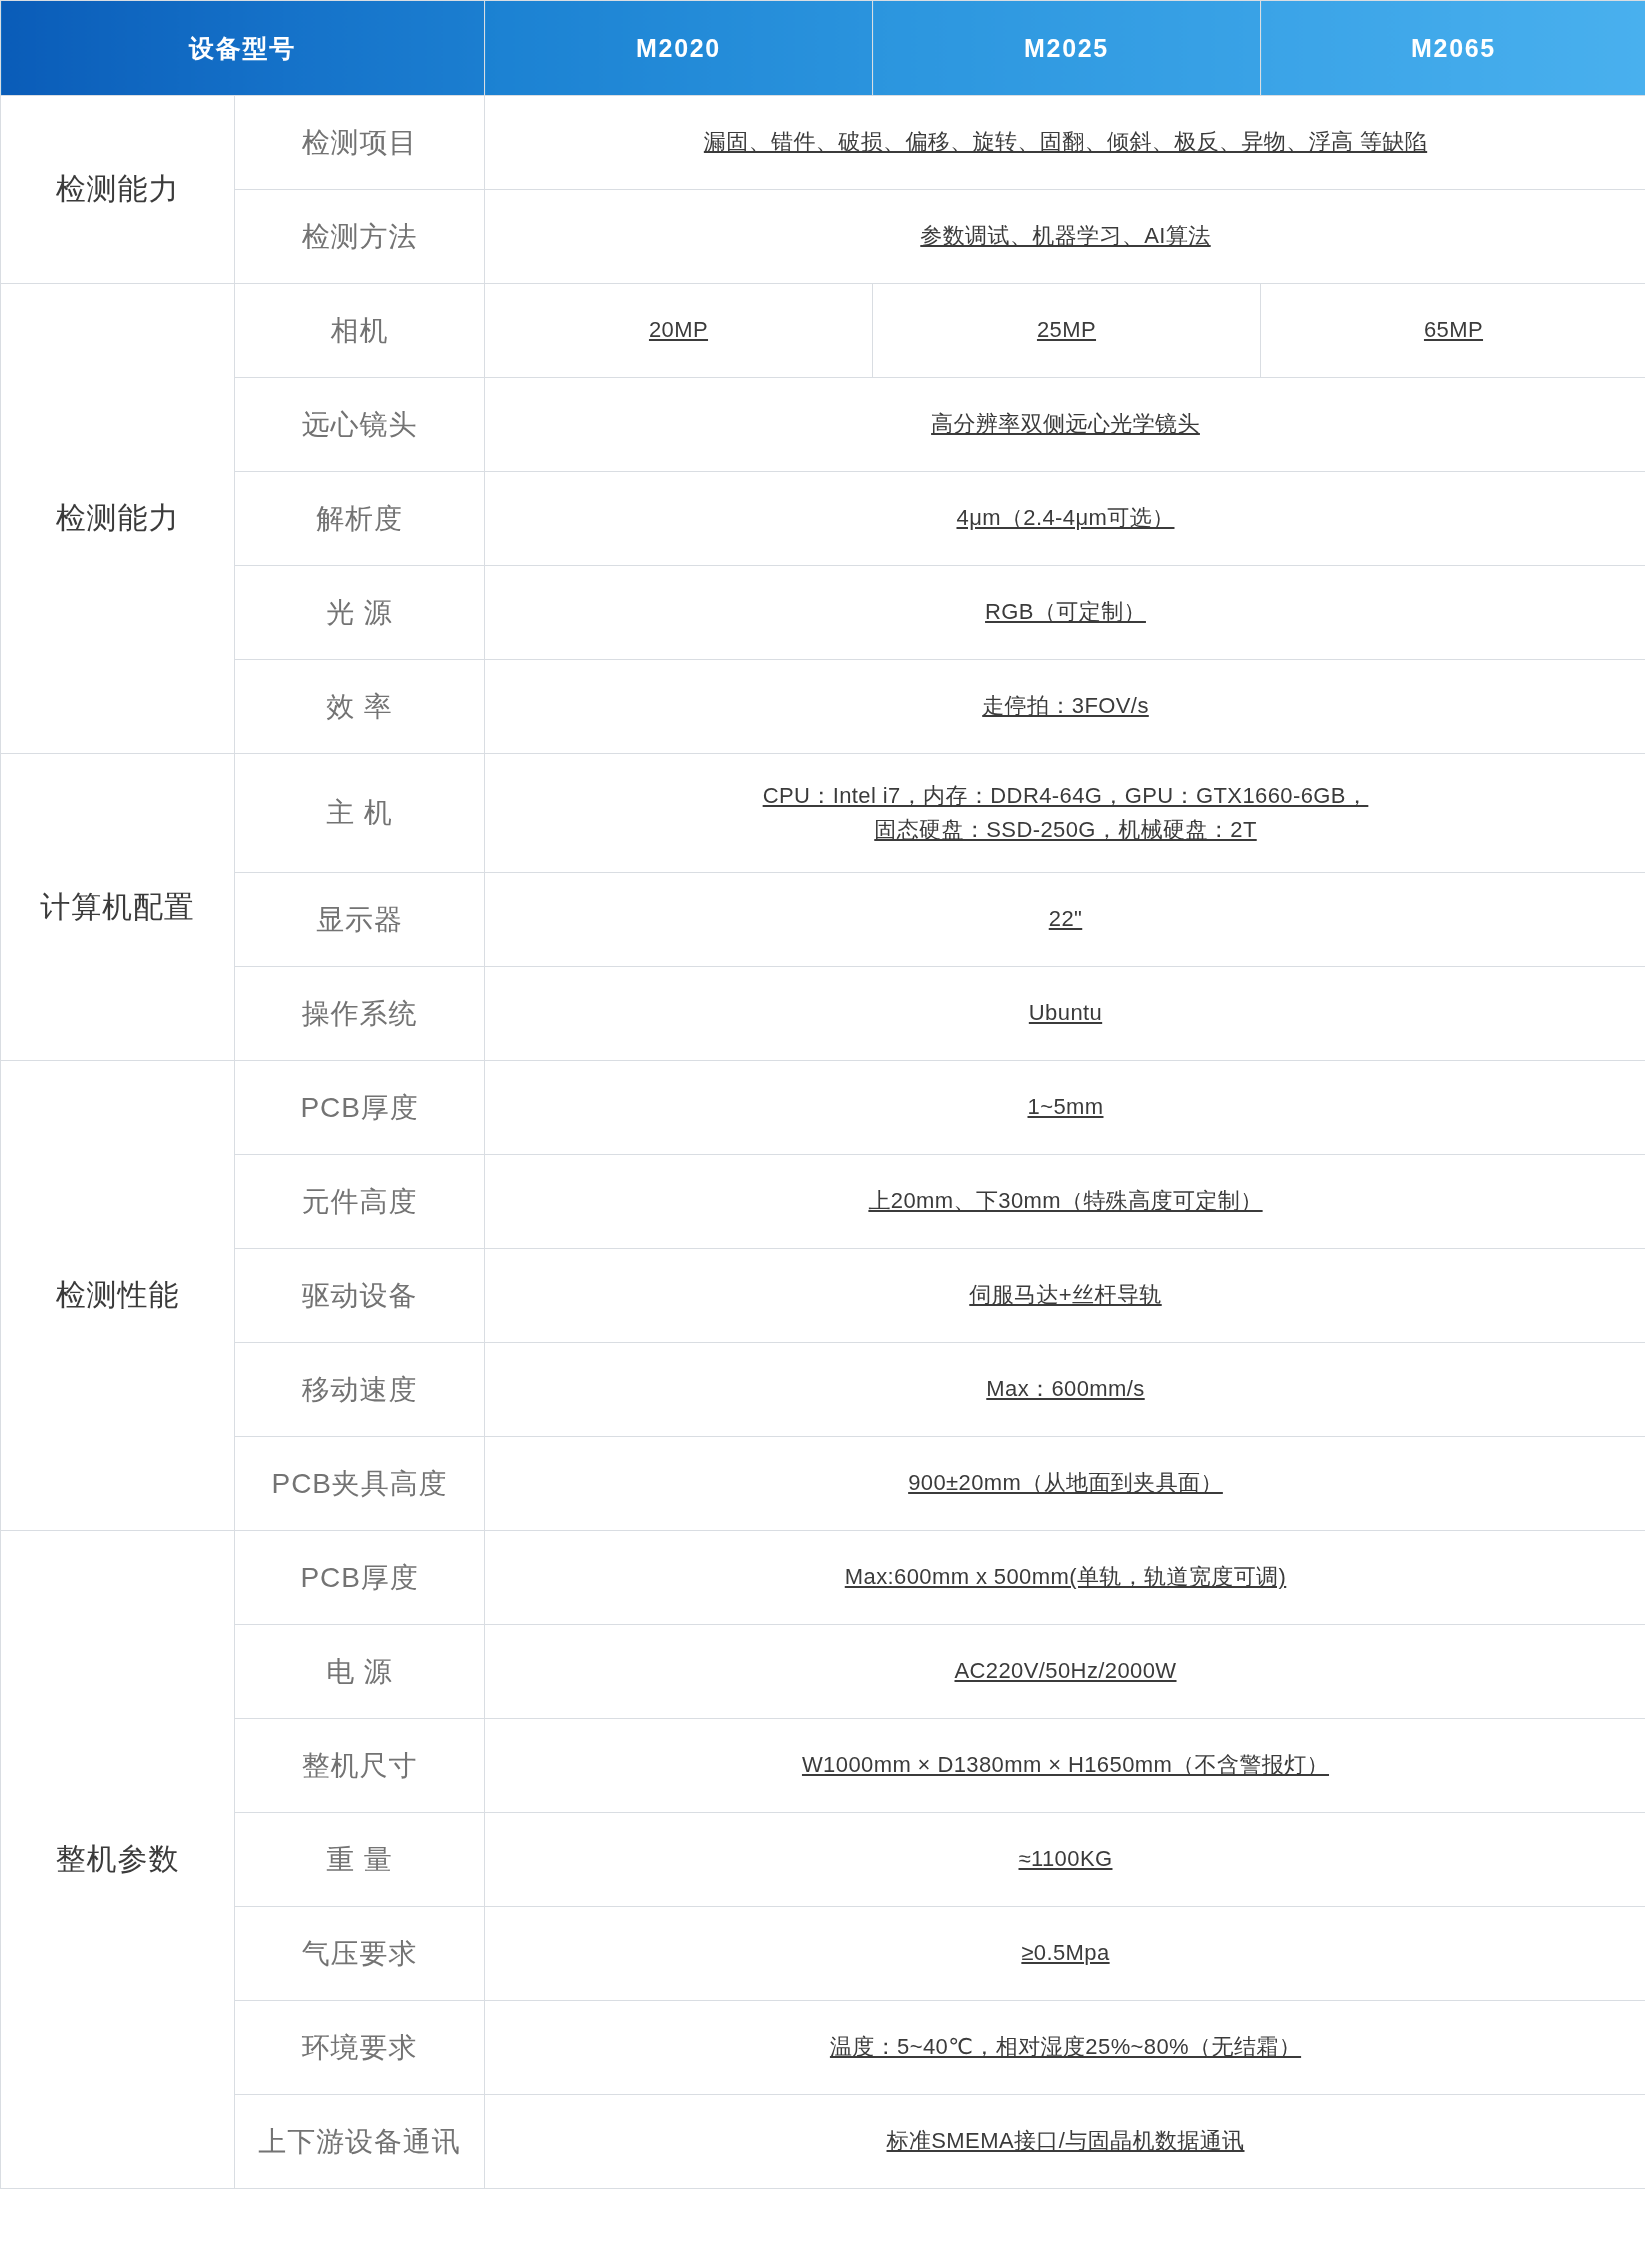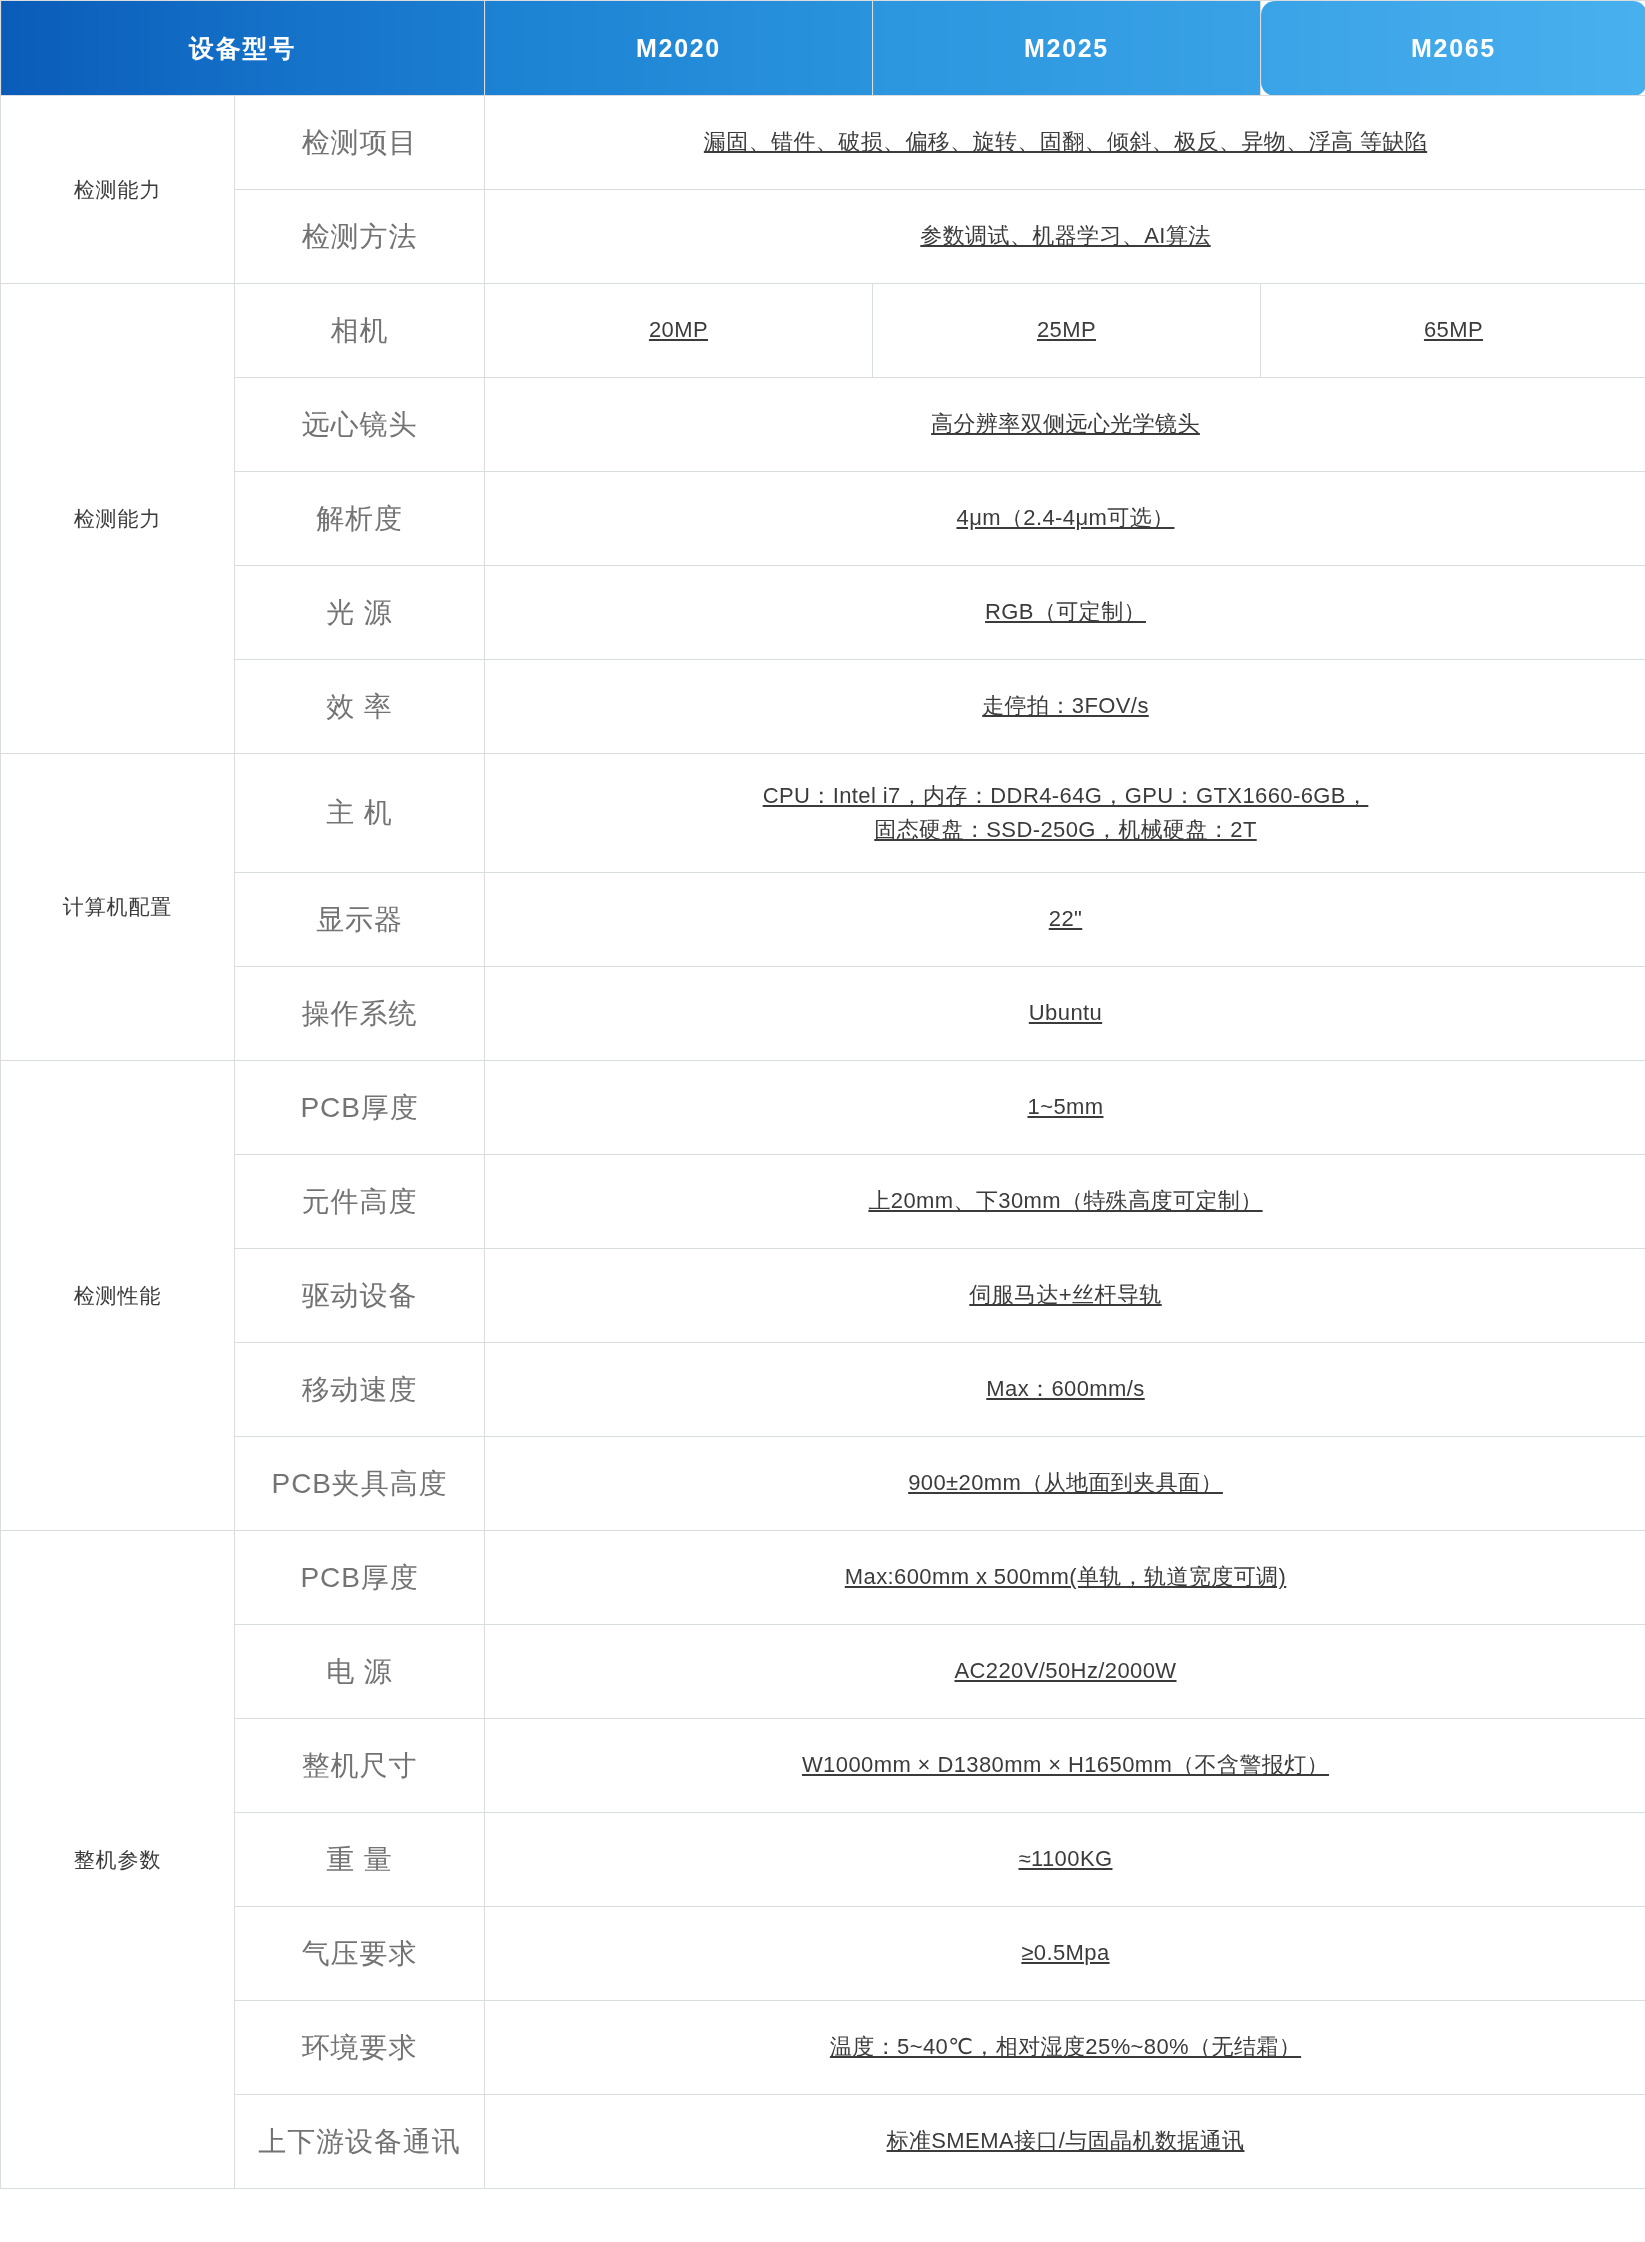--- a/index.html
+++ b/index.html
@@ -50,26 +50,25 @@
     margin-top: 23px;
   }
   th.h-m1 {
     background: linear-gradient(90deg,#1b81d2 0%, #2a93dd 100%);
   }
   th.h-m2 {
     background: linear-gradient(90deg,#2b95de 0%, #39a2e6 100%);
   }
   th.h-m3 {
     background: linear-gradient(90deg,#3aa3e7 0%, #49b0ee 100%);
-    border-radius: 14px;
   }
 
   
   td.group {
-    font-size: 21px;
+    font-size: 30px;
     color: #3b3b3b;
     letter-spacing: 0.9px;
   }
   td.item {
     font-size: 28px;
     color: #737373;
     letter-spacing: 0.9px;
   }
   td.val {
     font-size: 22px;

